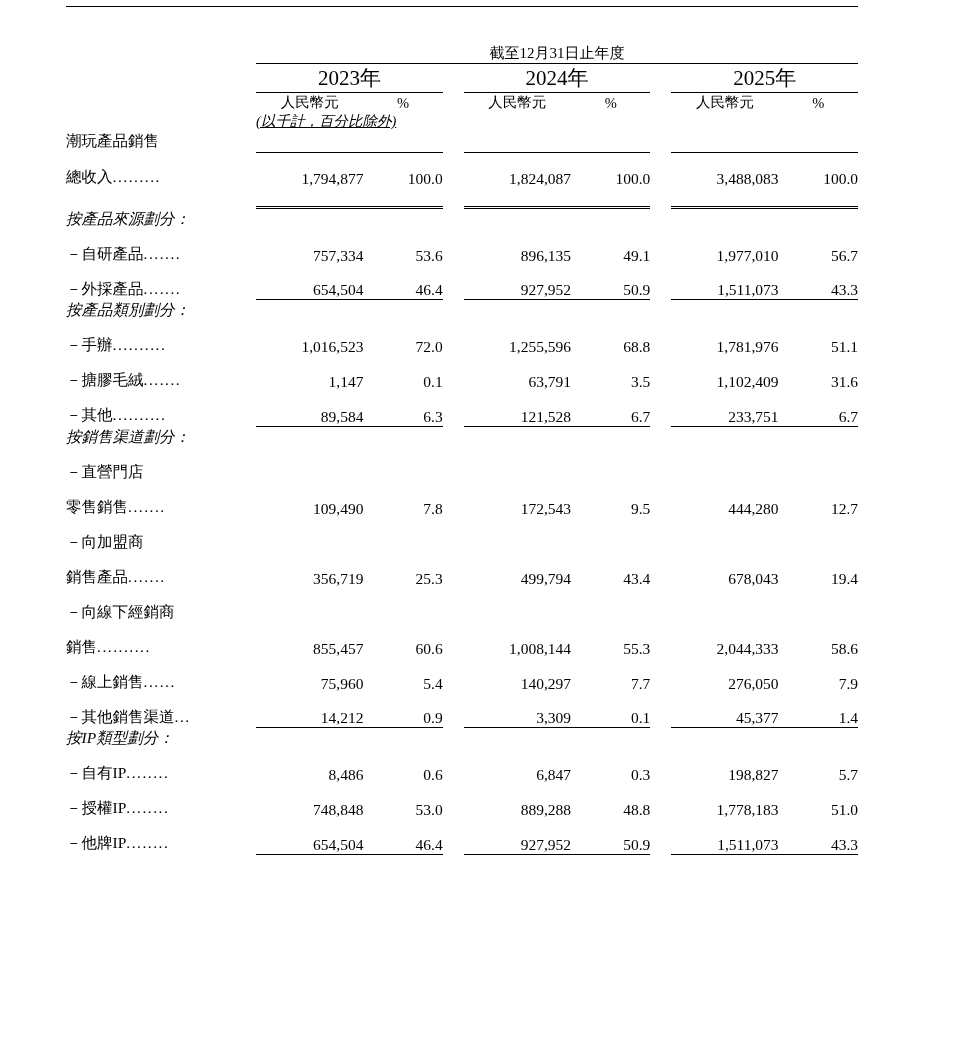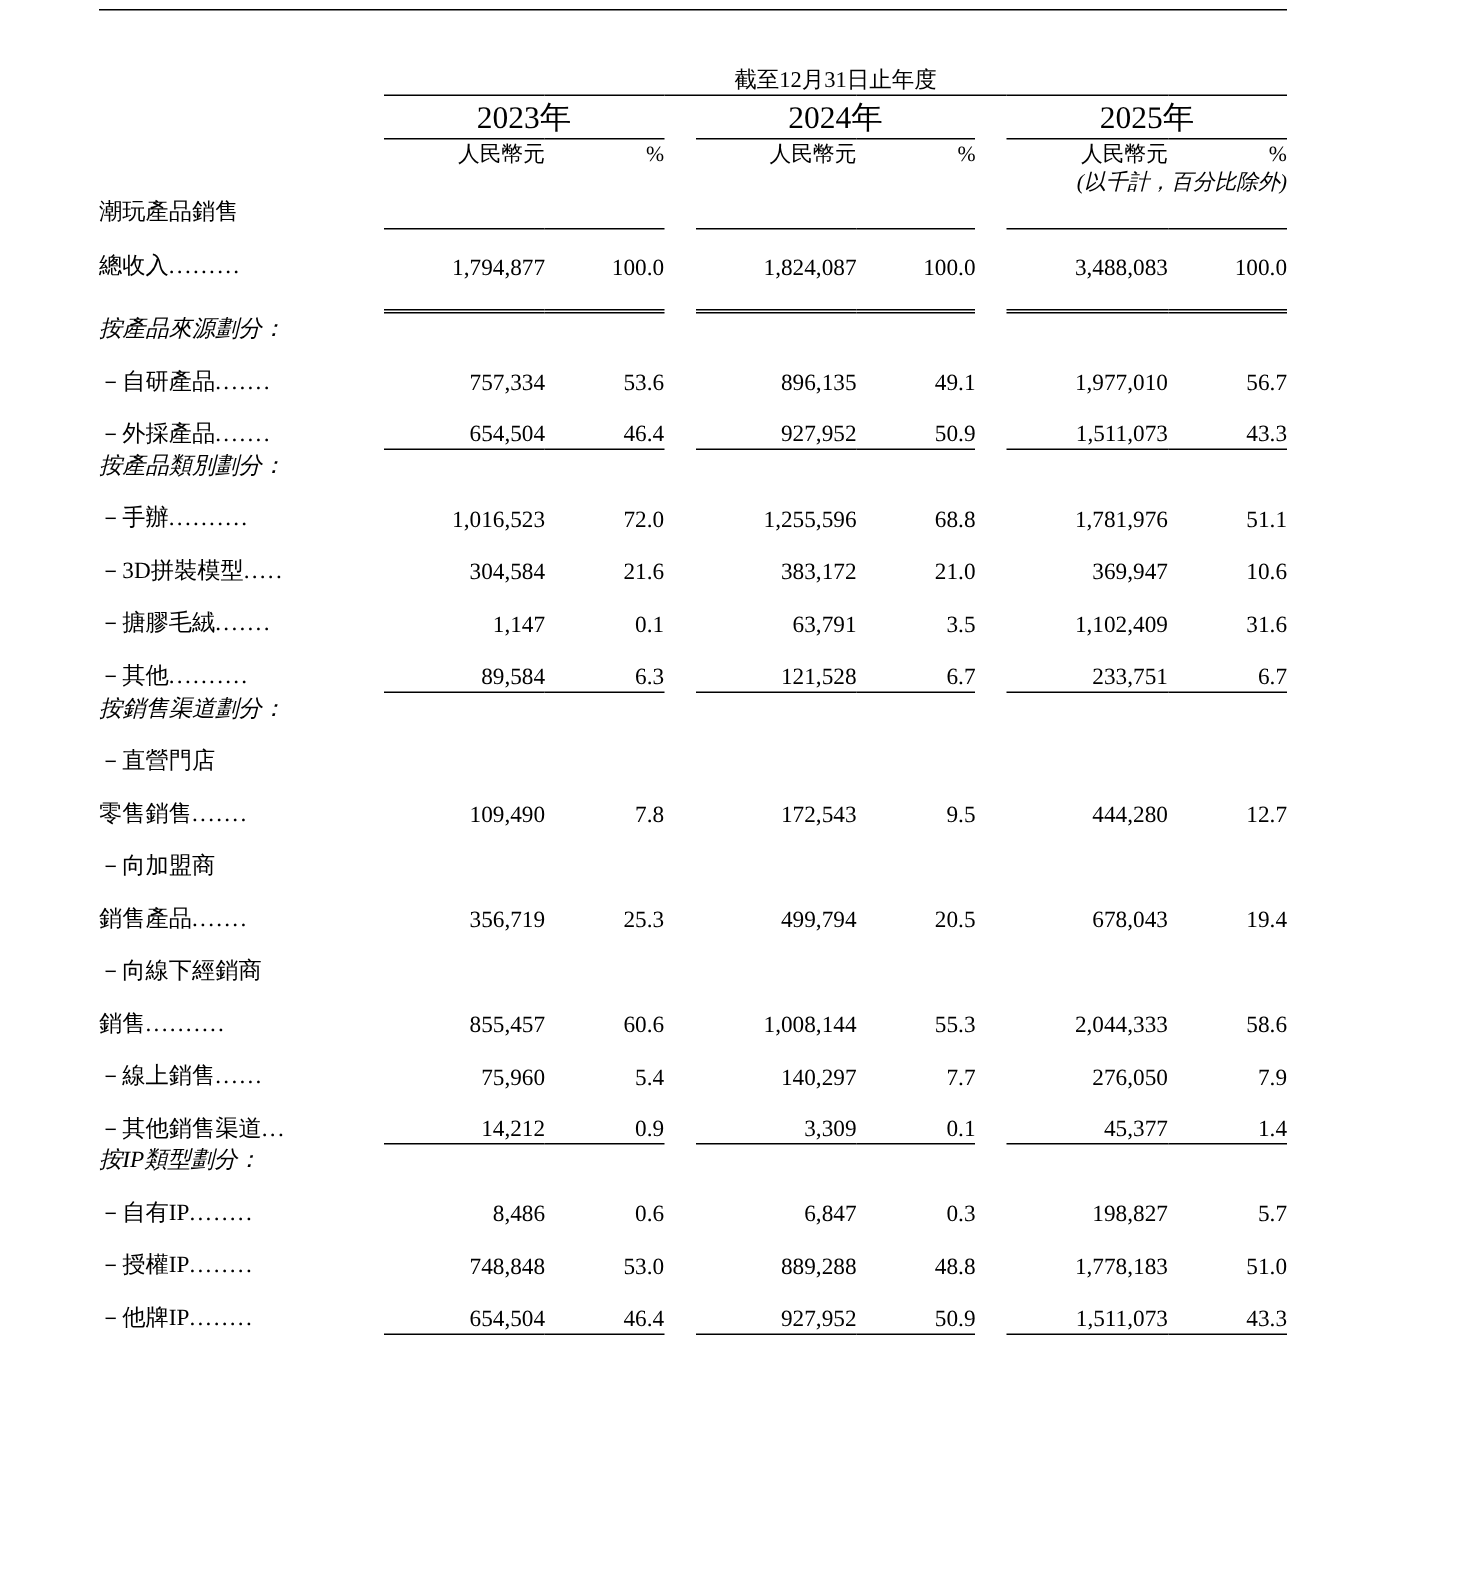--- a/index.html
+++ b/index.html
@@ -67,32 +67,33 @@
   }
   .yr {
     text-align: center;
     font-size: 21px;
     font-weight: bold;
     padding-bottom: 5px;
     padding-top: 8px;
   }
   .yr-line { border-bottom: 1px solid #000; }
   .unit-hdr {
-    text-align: right;
+    text-align: center;
     font-size: 14.5px;
     padding-top: 8px;
     padding-bottom: 6px;
     white-space: nowrap;
   }
   .note-row td {
-    text-align: right;
+    text-align: left;
     font-style: italic;
     font-size: 14.5px;
     padding-top: 22px;
     padding-bottom: 26px;
+    text-decoration: underline;
   }
   .section-title {
     font-size: 15.5px;
     padding-top: 6px;
     padding-bottom: 2px;
     white-space: nowrap;
   }
   .subsection {
     font-size: 15.5px;
     font-weight: bold;
@@ -221,31 +222,20 @@
           <td class="num ruled">1,016,523</td>
           <td class="pct ruled">72.0</td>
           <td></td>
           <td class="num ruled">1,255,596</td>
           <td class="pct ruled">68.8</td>
           <td></td>
           <td class="num ruled">1,781,976</td>
           <td class="pct ruled">51.1</td>
         </tr>
         <tr class="rowh">
-          <td class="indent1"><span>－3D拼裝模型</span><span class="dots">.....</span></td>
-          <td class="num ruled">304,584</td>
-          <td class="pct ruled">21.6</td>
-          <td></td>
-          <td class="num ruled">383,172</td>
-          <td class="pct ruled">21.0</td>
-          <td></td>
-          <td class="num ruled">369,947</td>
-          <td class="pct ruled">10.6</td>
-        </tr>
-        <tr class="rowh">
           <td class="indent1"><span>－搪膠毛絨</span><span class="dots">.......</span></td>
           <td class="num ruled">1,147</td>
           <td class="pct ruled">0.1</td>
           <td></td>
           <td class="num ruled">63,791</td>
           <td class="pct ruled">3.5</td>
           <td></td>
           <td class="num ruled">1,102,409</td>
           <td class="pct ruled">31.6</td>
         </tr>
@@ -279,21 +269,21 @@
         </tr>
         <tr class="rowh">
           <td class="indent1" colspan="9">－向加盟商</td>
         </tr>
         <tr class="rowh">
           <td class="indent2"><span>銷售產品</span><span class="dots">.......</span></td>
           <td class="num ruled">356,719</td>
           <td class="pct ruled">25.3</td>
           <td></td>
           <td class="num ruled">499,794</td>
-          <td class="pct ruled">20.5</td>
+          <td class="pct ruled">43.4</td>
           <td></td>
           <td class="num ruled">678,043</td>
           <td class="pct ruled">19.4</td>
         </tr>
         <tr class="rowh">
           <td class="indent1" colspan="9">－向線下經銷商</td>
         </tr>
         <tr class="rowh">
           <td class="indent2"><span>銷售</span><span class="dots">..........</span></td>
           <td class="num ruled">855,457</td>

